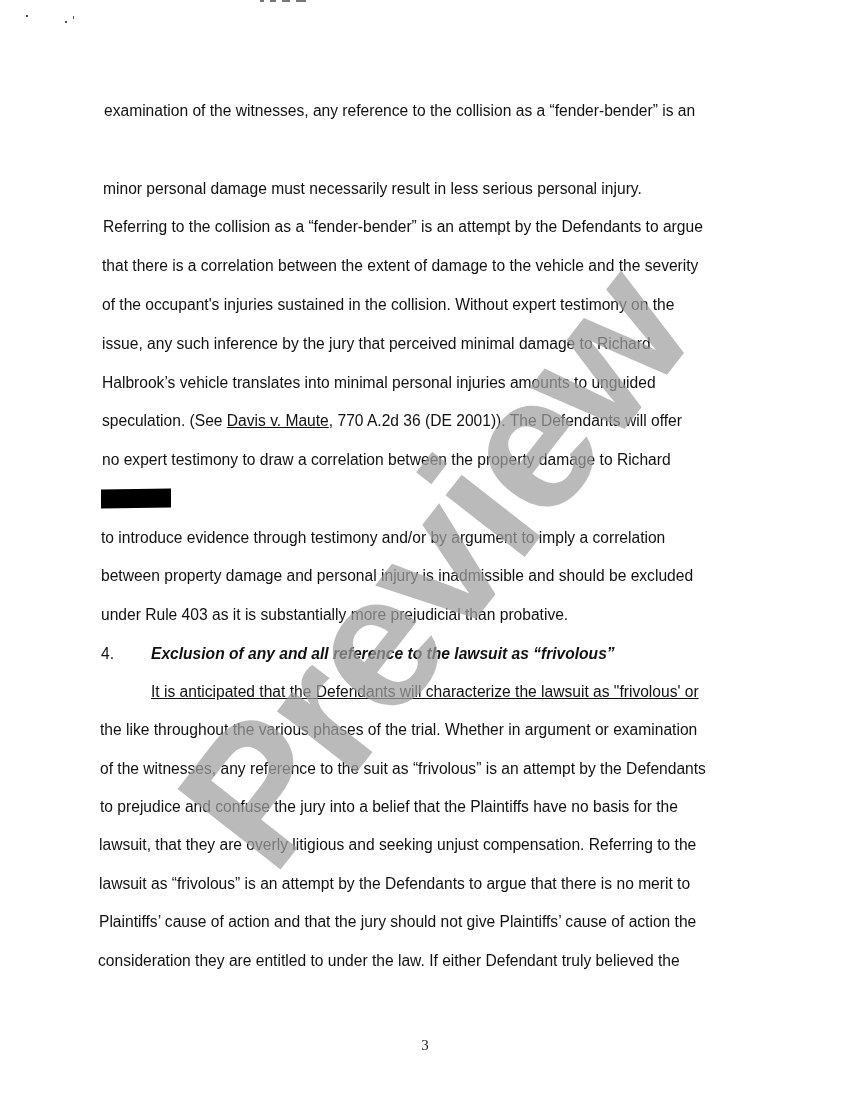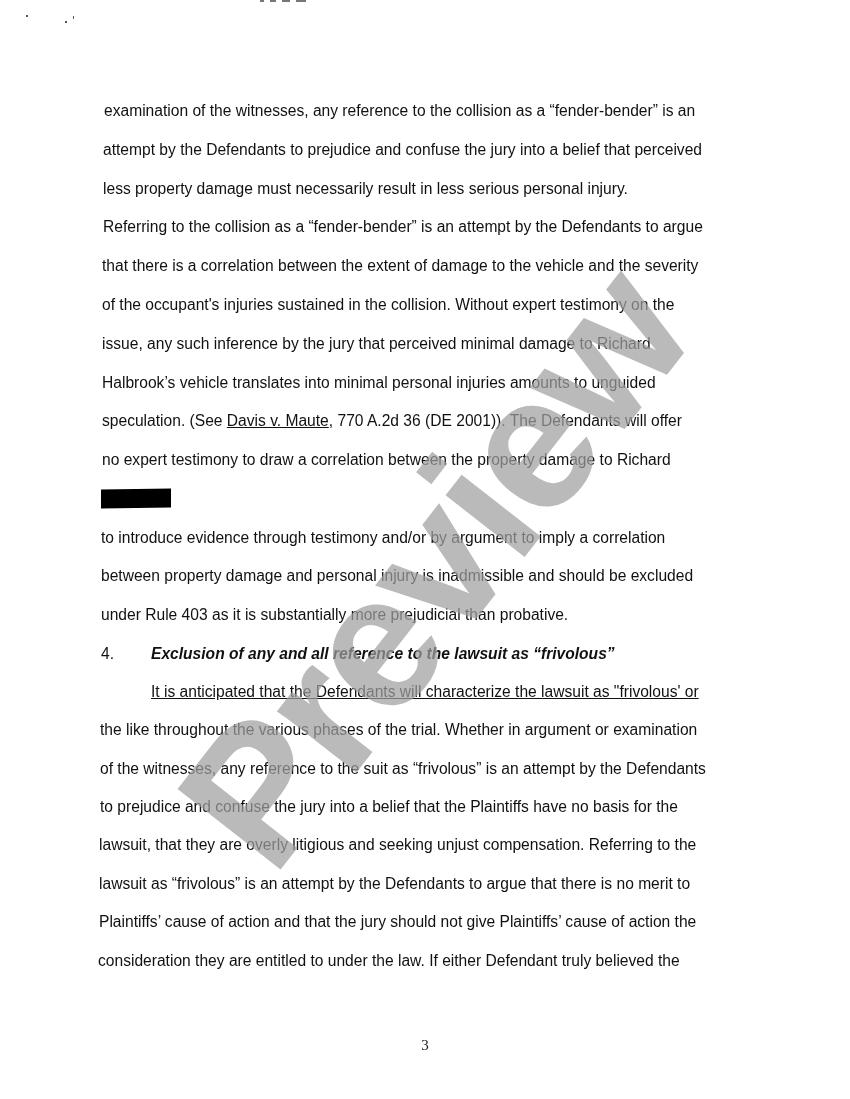--- a/index.html
+++ b/index.html
@@ -108,22 +108,21 @@
   <div class="scan-speck" style="left:65px;top:21px;"></div>
   <div class="scan-speck" style="left:73px;top:16px;width:1px;height:3px;"></div>
   <div class="top-marks">
     <span style="width:4px"></span>
       <span style="width:6px"></span>
       <span style="width:8px"></span>
       <span style="width:10px"></span>
   </div>
 
   <div class="line" style="left:104px;top:101px;">examination of the witnesses, any reference to the collision as a “fender-bender” is an</div>
-  <div class="line" style="left:103px;top:140px;">attempt by the Defendants to prejudice and confuse the jury into a belief that perceived</div>
-  <div class="line" style="left:103px;top:179px;">less property damage must necessarily result in less serious personal injury.</div>
+  <div class="line" style="left:103px;top:179px;">minor personal damage must necessarily result in less serious personal injury.</div>
   <div class="line" style="left:103px;top:217px;">Referring to the collision as a “fender-bender” is an attempt by the Defendants to argue</div>
   <div class="line" style="left:102px;top:256px;">that there is a correlation between the extent of damage to the vehicle and the severity</div>
   <div class="line" style="left:102px;top:295px;">of the occupant's injuries sustained in the collision.  Without expert testimony on the</div>
   <div class="line" style="left:102px;top:334px;">issue, any such inference by the jury that perceived minimal damage to Richard</div>
   <div class="line" style="left:102px;top:373px;">Halbrook’s vehicle translates into minimal personal injuries amounts to unguided</div>
   <div class="line" style="left:102px;top:411px;">
     <span>speculation. (See </span><span class="underline">Davis v. Maute</span><span>, 770 A.2d 36 (DE 2001)).  The Defendants will offer</span>
   </div>
   <div class="line" style="left:102px;top:450px;">no expert testimony to draw a correlation between the property damage to Richard</div>
   <div class="line" style="left:101px;top:489px;">

